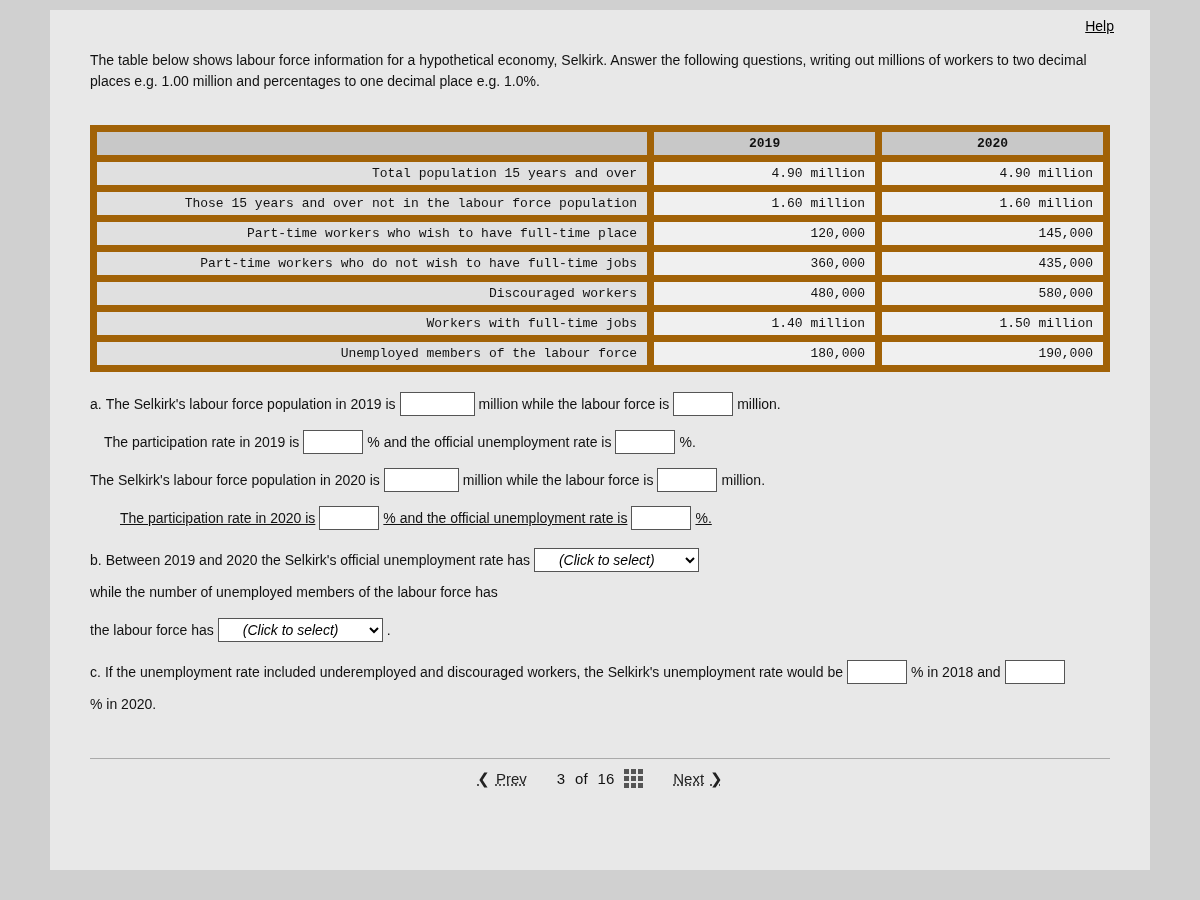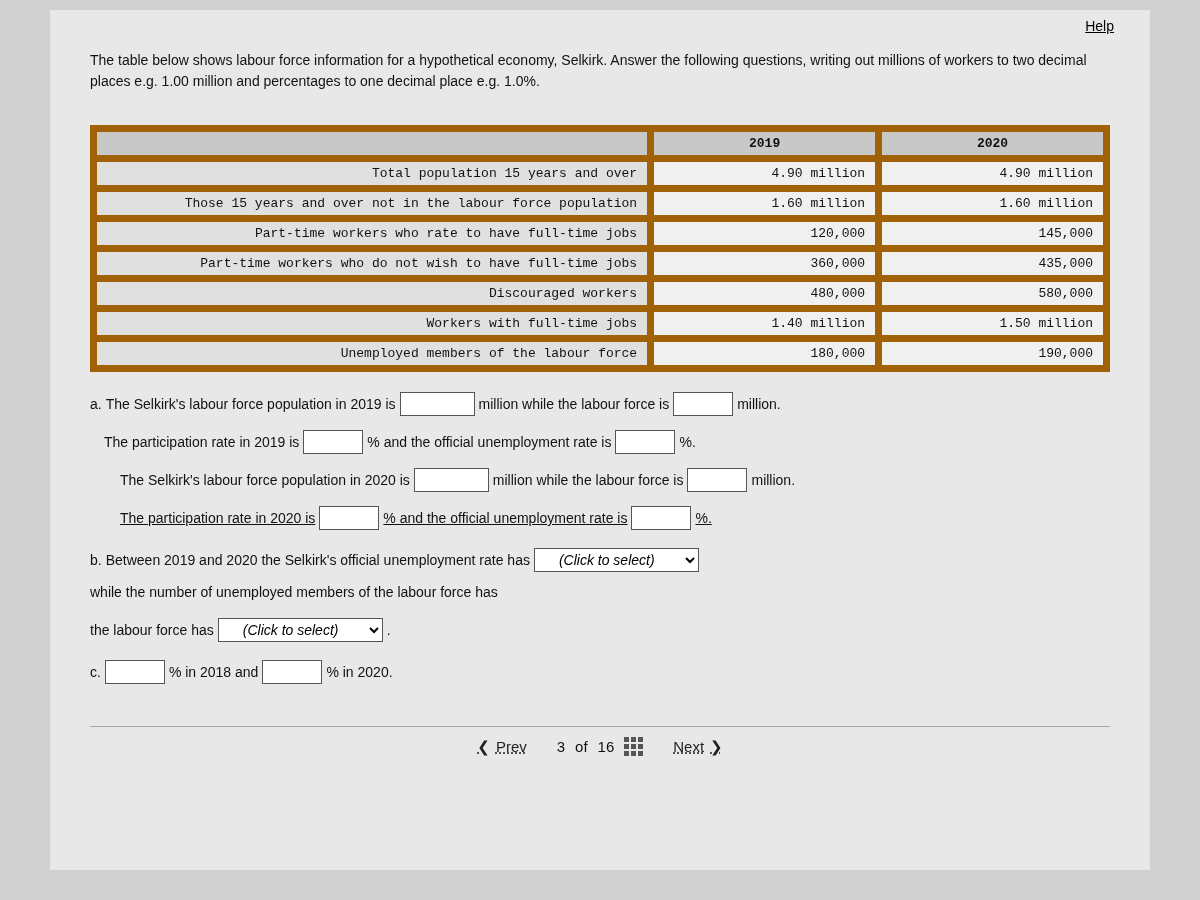--- a/index.html
+++ b/index.html
@@ -164,21 +164,21 @@
           <td>Total population 15 years and over</td>
           <td>4.90 million</td>
           <td>4.90 million</td>
         </tr>
         <tr>
           <td>Those 15 years and over not in the labour force population</td>
           <td>1.60 million</td>
           <td>1.60 million</td>
         </tr>
         <tr>
-          <td>Part-time workers who rate to have full-time jobs</td>
+          <td>Part-time workers who wish to have full-time place</td>
           <td>120,000</td>
           <td>145,000</td>
         </tr>
         <tr>
           <td>Part-time workers who do not wish to have full-time jobs</td>
           <td>360,000</td>
           <td>435,000</td>
         </tr>
         <tr>
           <td>Discouraged workers</td>
@@ -212,21 +212,21 @@
       </div>
 
       <div class="question-line" style="margin-left: 14px;">
         <span>The participation rate in 2019 is</span>
         <input class="inline-input" type="text" style="">
         <span>% and the official unemployment rate is</span>
         <input class="inline-input" type="text" style="">
         <span>%.</span>
       </div>
 
-      <div class="question-line" style="margin-left: 30px; align-items: center;">
+      <div class="question-line" style=" align-items: center;">
         <span>The Selkirk's labour force population in 2020 is</span>
         <input class="inline-input wide" type="text" style="">
         <span>million while the labour force is</span>
         <input class="inline-input" type="text" style="">
         <span>million.</span>
       </div>
 
       <div class="question-line" style="margin-left: 30px; text-decoration: underline;">
         <span>The participation rate in 2020 is</span>
         <input class="inline-input" type="text" style="">
@@ -246,20 +246,21 @@
       <div class="question-line">
           <span>the labour force has </span>
           <select class="dropdown-select"><option value="(Click to select)">(Click to select)</option><option value="increased">increased</option><option value="decreased">decreased</option><option value="stayed the same">stayed the same</option></select>
           <span>.</span>
         </div>
     </div>
 
     <div class="question-block">
       <div class="question-line">
         <span>c.</span>
+        <span>If the unemployment rate included underemployed and discouraged workers, the Selkirk's unemployment rate would be</span>
         <input class="inline-input" type="text" style="">
         <span>% in 2018 and</span>
         <input class="inline-input" type="text" style="">
         <span>% in 2020.</span>
       </div>
     </div>
 
   </div>
 
   <div class="nav-bar">

